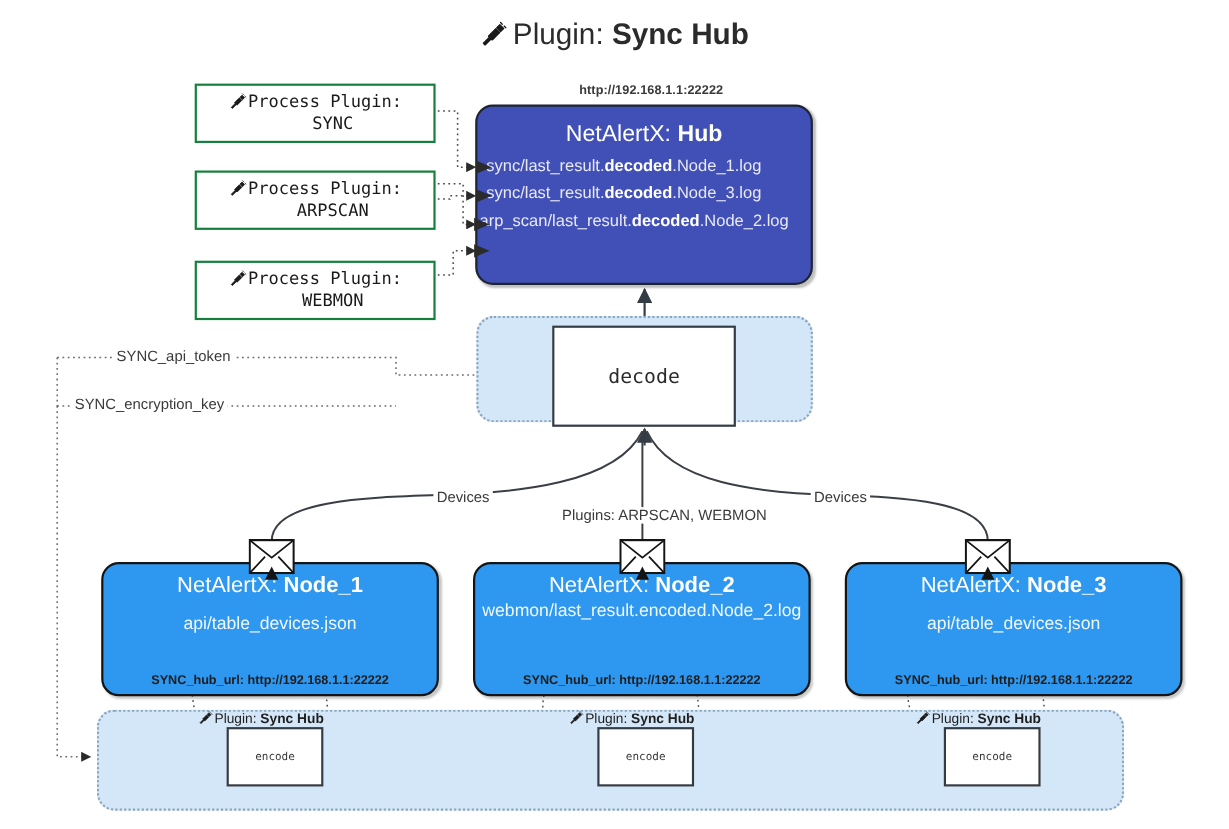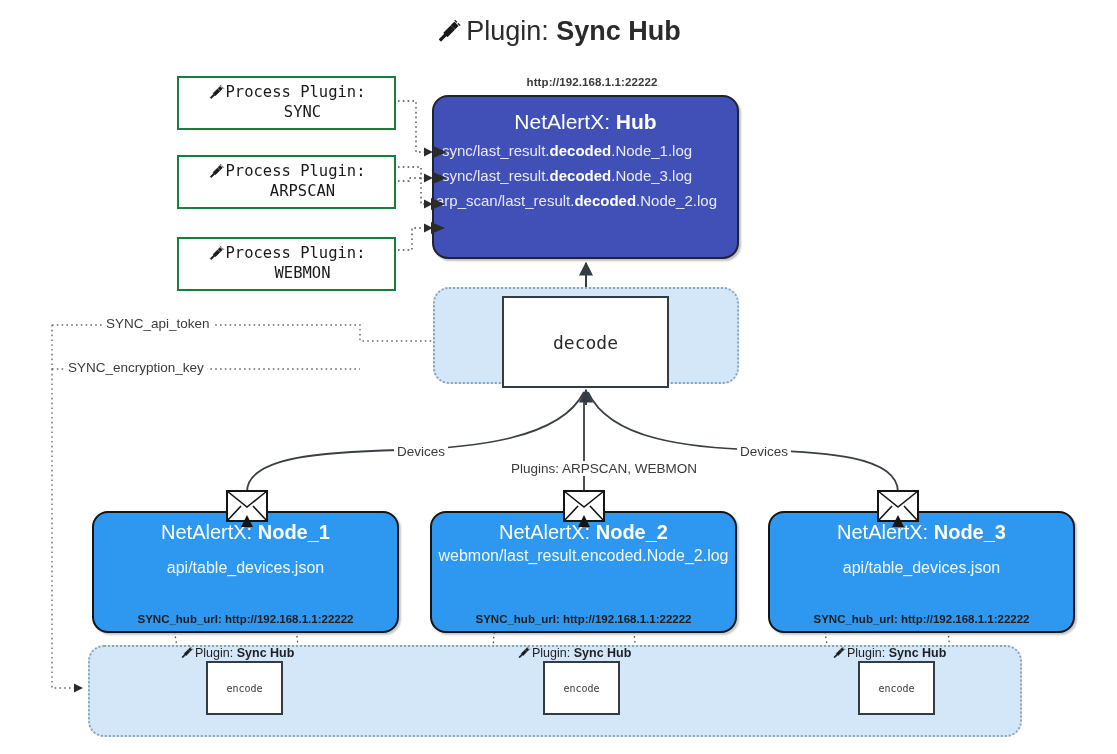--- a/index.html
+++ b/index.html
@@ -95,21 +95,21 @@
     background: #ffffff;
     border: 2px solid #333b44;
     box-sizing: border-box;
     display: flex; align-items: center; justify-content: center;
     font-family: "DejaVu Sans Mono", "Liberation Mono", monospace;
     font-size: 18px; color: #2b2b2b;
   }
   #bottom-wrap { left: 88px; top: 645px; width: 934px; height: 92px; }
 
   .enc-box {
-    width: 77px; height: 54px;
+    width: 88px; height: 54px;
     background: #ffffff;
     border: 2px solid #333b44;
     box-sizing: border-box;
     display: flex; align-items: center; justify-content: center;
     font-family: "DejaVu Sans Mono", "Liberation Mono", monospace;
     font-size: 10px; color: #3a3a3a;
   }
   .enc-cap {
     font-size: 12.5px;
     color: #1f1f1f;

